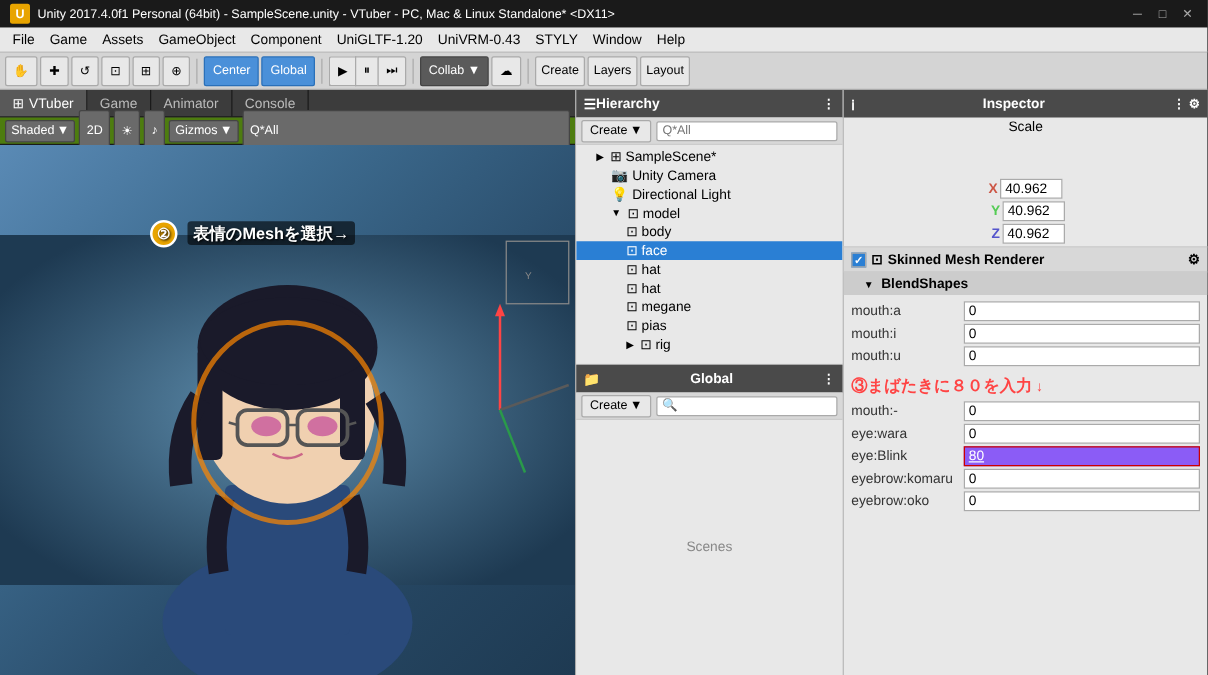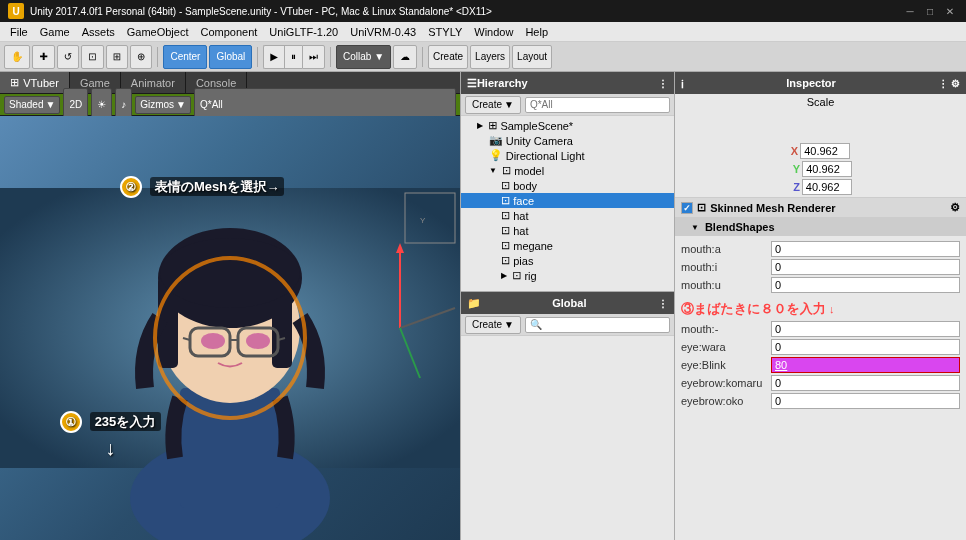--- a/index.html
+++ b/index.html
@@ -67,21 +67,21 @@
     .tree-indent-2 { padding-left: 40px; }
     .tree-arrow { font-size: 8px; margin-right: 2px; }
 
     
     #right-panel { flex: 1; display: flex; flex-direction: column; background: #e8e8e8; }
     .inspector-header { height: 22px; background: #4a4a4a; color: #fff; display: flex; align-items: center; padding: 0 6px; font-size: 11px; font-weight: bold; justify-content: space-between; }
     .inspector-content { flex: 1; overflow-y: auto; padding: 4px 0; }
     .inspector-row { display: flex; align-items: center; padding: 1px 6px; font-size: 11px; }
     .inspector-label { flex: 0 0 90px; color: #333; font-size: 11px; }
     .inspector-value { flex: 1; height: 16px; border: 1px solid #aaa; background: #fff; padding: 0 3px; font-size: 11px; display: flex; align-items: center; }
-    .inspector-value.highlighted { background: #d946ef; color: #fff; border-color: #cc0000; text-decoration: underline; }
+    .inspector-value.highlighted { background: #8b5cf6; color: #fff; border-color: #cc0000; text-decoration: underline; }
     .inspector-section-header { padding: 3px 6px; font-weight: bold; font-size: 11px; background: #d8d8d8; border-top: 1px solid #ccc; display: flex; align-items: center; gap: 4px; cursor: pointer; }
     .scale-row { display: flex; align-items: center; padding: 2px 6px; gap: 2px; font-size: 11px; flex-direction: column; }
     .scale-field { display: flex; align-items: center; gap: 2px; }
     .scale-input { width: 50px; height: 16px; border: 1px solid #aaa; background: #fff; padding: 0 3px; font-size: 11px; }
     .checkbox { width: 12px; height: 12px; border: 1px solid #aaa; background: #fff; display: inline-flex; align-items: center; justify-content: center; font-size: 9px; }
     .checkbox.checked { background: #2a7fd4; color: #fff; }
 
     
     ::-webkit-scrollbar { width: 8px; height: 8px; }
     ::-webkit-scrollbar-track { background: #3c3c3c; }
@@ -226,25 +226,20 @@
           <rect x="405" y="5" width="50" height="50" fill="none" stroke="#888" stroke-width="1"></rect>
           <text x="420" y="35" fill="#888" font-size="8">Y</text>
         </svg>
 
         
         <div class="annotation" style="top: 60px; left: 120px;">
           <span class="annotation-circle">②</span>
           <span style="margin-left: 4px; font-size: 13px; background: rgba(0,0,0,0.6); padding: 2px 5px; border-radius: 3px;">表情のMeshを選択→</span>
         </div>
 
-        <div class="annotation" style="bottom: 80px; left: 60px;">
-          <span class="annotation-circle">①</span>
-          <span style="margin-left: 4px; font-size: 13px; background: rgba(0,0,0,0.6); padding: 2px 5px; border-radius: 3px;">235を入力</span>
-          <div style="text-align: center; margin-top: 4px; font-size: 20px; color: #fff;">↓</div>
-        </div>
       </div>
     </div>
   </div>
 
   <div id="middle-panel">
     <div class="hierarchy-panel">
       <div class="panel-header">
         <span>☰ </span>
         <span>Hierarchy</span>
         <span style="margin-left: auto; font-size:10px;">⋮</span>
@@ -312,20 +307,23 @@
         <span>Global</span>
         <span style="font-size:10px;">⋮</span>
       </div>
       <div class="panel-toolbar">
         <div class="small-btn">
           <span>Create</span>
           <span>▼</span>
         </div>
         <input class="search-box" type="text" placeholder="🔍" style="">
       </div>
+      <div class="project-content">
+        <span style="color: #888;">Scenes</span>
+      </div>
     </div>
   </div>
 
   <div id="right-panel">
     <div class="inspector-header">
       <span>ℹ </span>
       <span>Inspector</span>
       <span style="font-size:10px;">⋮ ⚙</span>
     </div>
 

